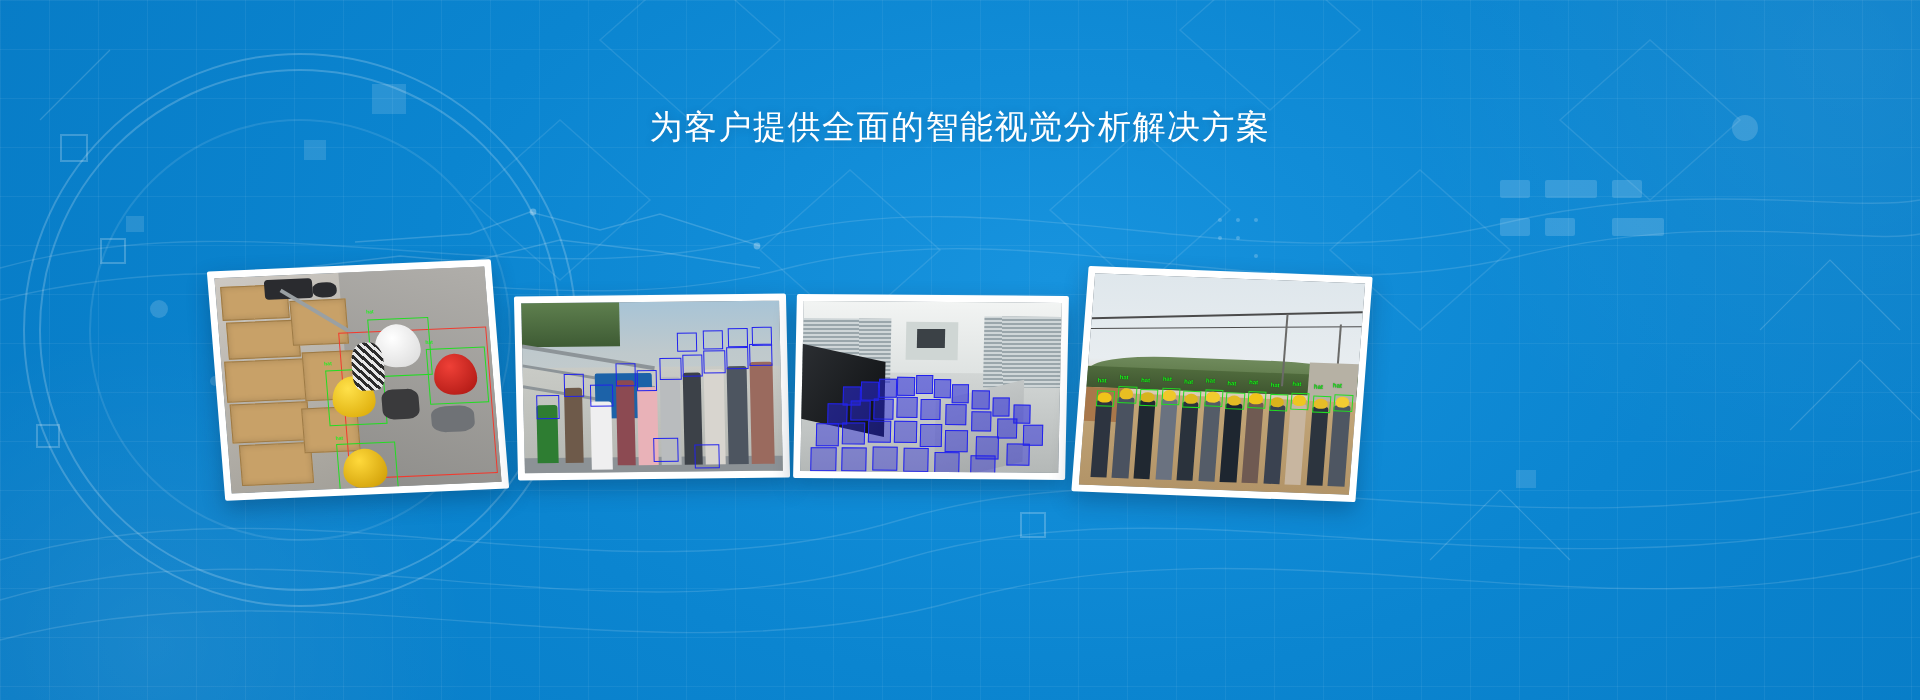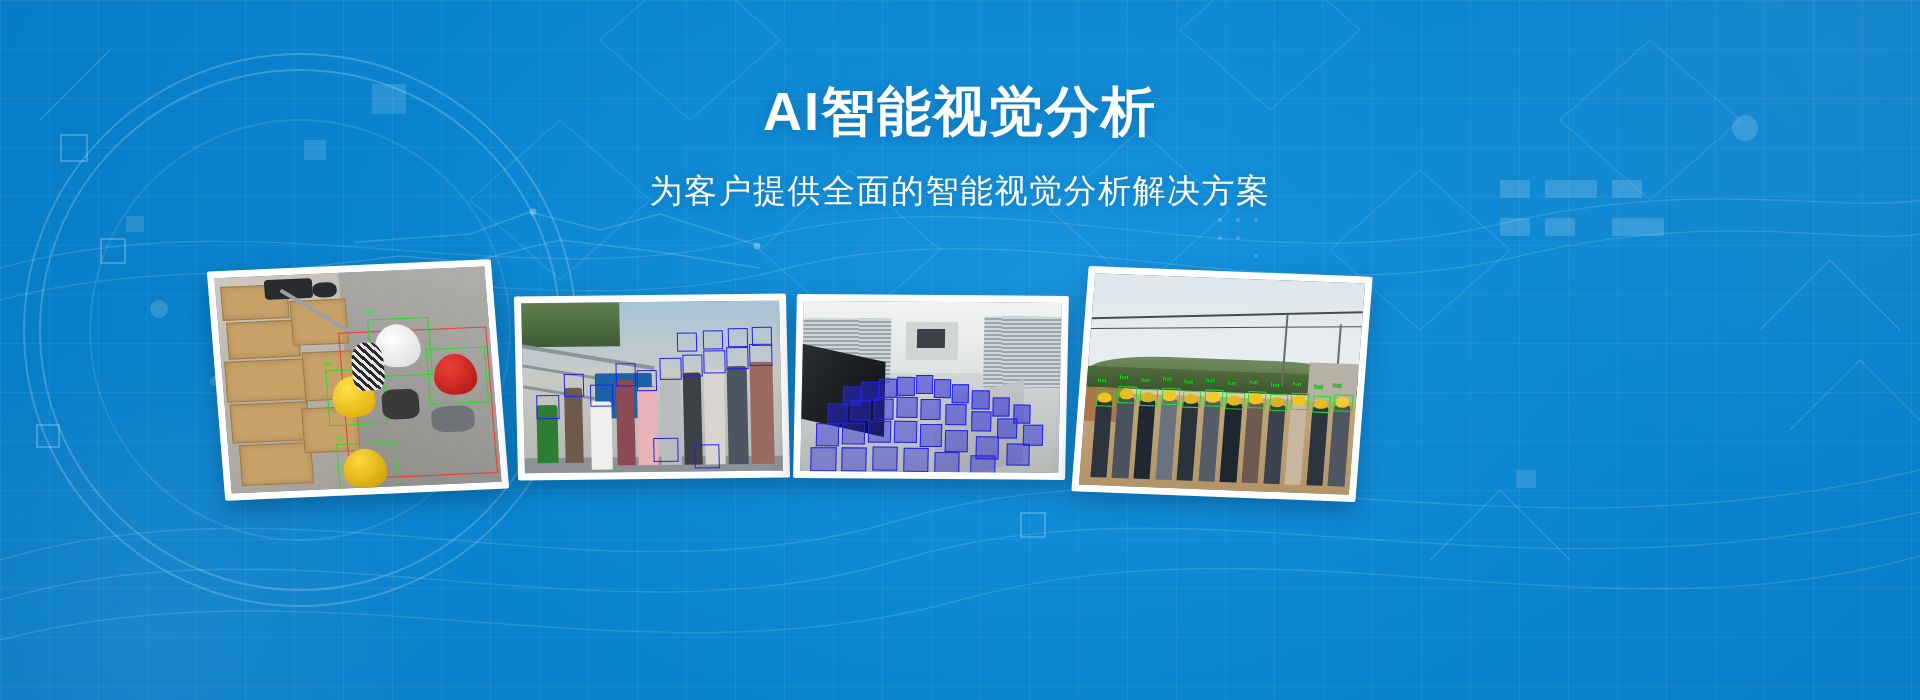--- a/index.html
+++ b/index.html
@@ -164,21 +164,20 @@
   <div class="sq" style="left:36px;top:424px;width:20px;height:20px;"></div>
   <div class="sq" style="left:1020px;top:512px;width:22px;height:22px;"></div>
   <div class="sqf" style="left:126px;top:216px;width:18px;height:16px;"></div>
   <div class="sqf" style="left:372px;top:84px;width:34px;height:30px;"></div>
   <div class="sqf" style="left:304px;top:140px;width:22px;height:20px;"></div>
   <div class="sqf" style="left:1516px;top:470px;width:20px;height:18px;"></div>
   <div class="dot" style="left:150px;top:300px;width:18px;height:18px;"></div>
   <div class="dot" style="left:210px;top:376px;width:10px;height:10px;"></div>
 
   <div class="copy">
-    <h1 class="title">AI智能视觉分析</h1>
     <p class="subtitle">为客户提供全面的智能视觉分析解决方案</p>
   </div>
 
   <div class="gallery">
 
     <div class="shot" id="shot1">
       <div class="frame">
         <div class="scene s1">
           <div class="floor"></div>
 

